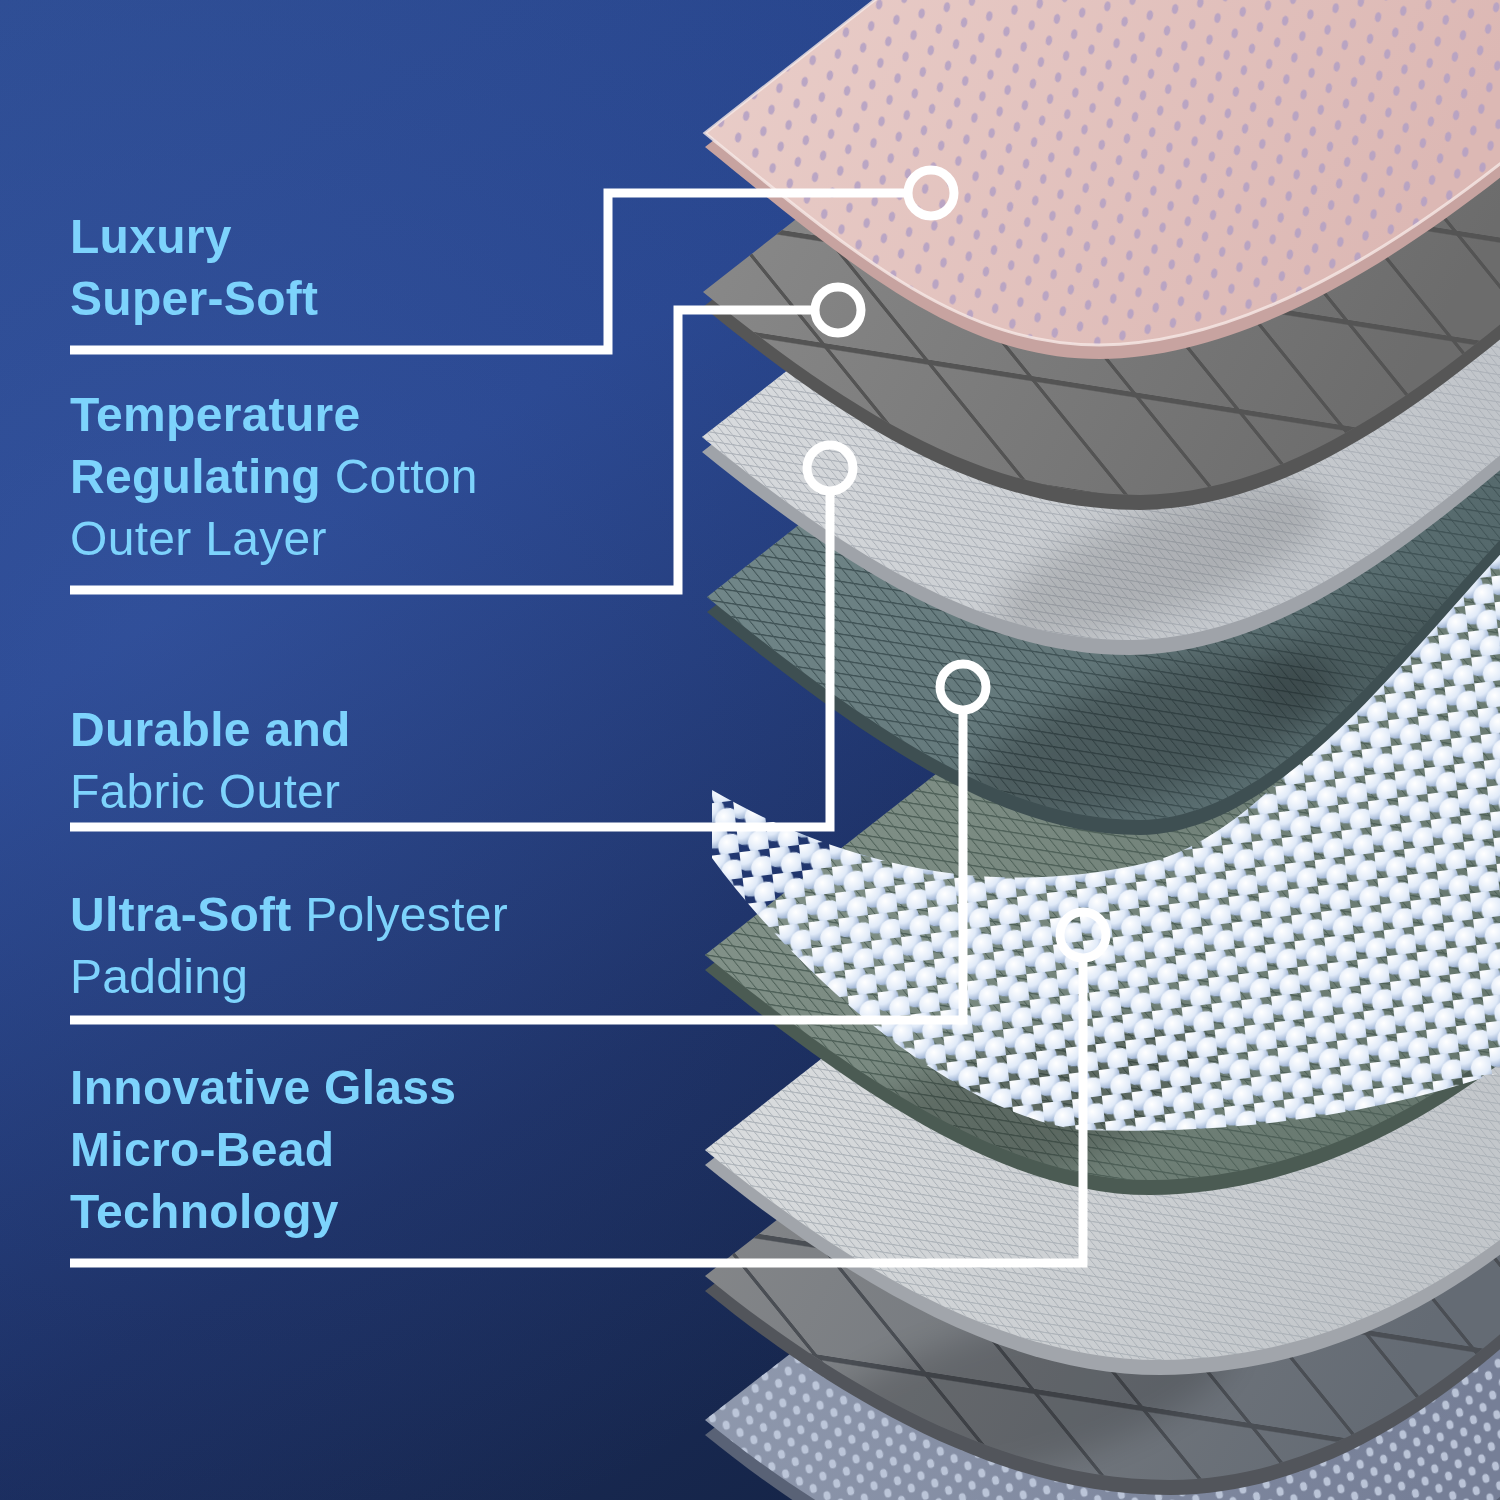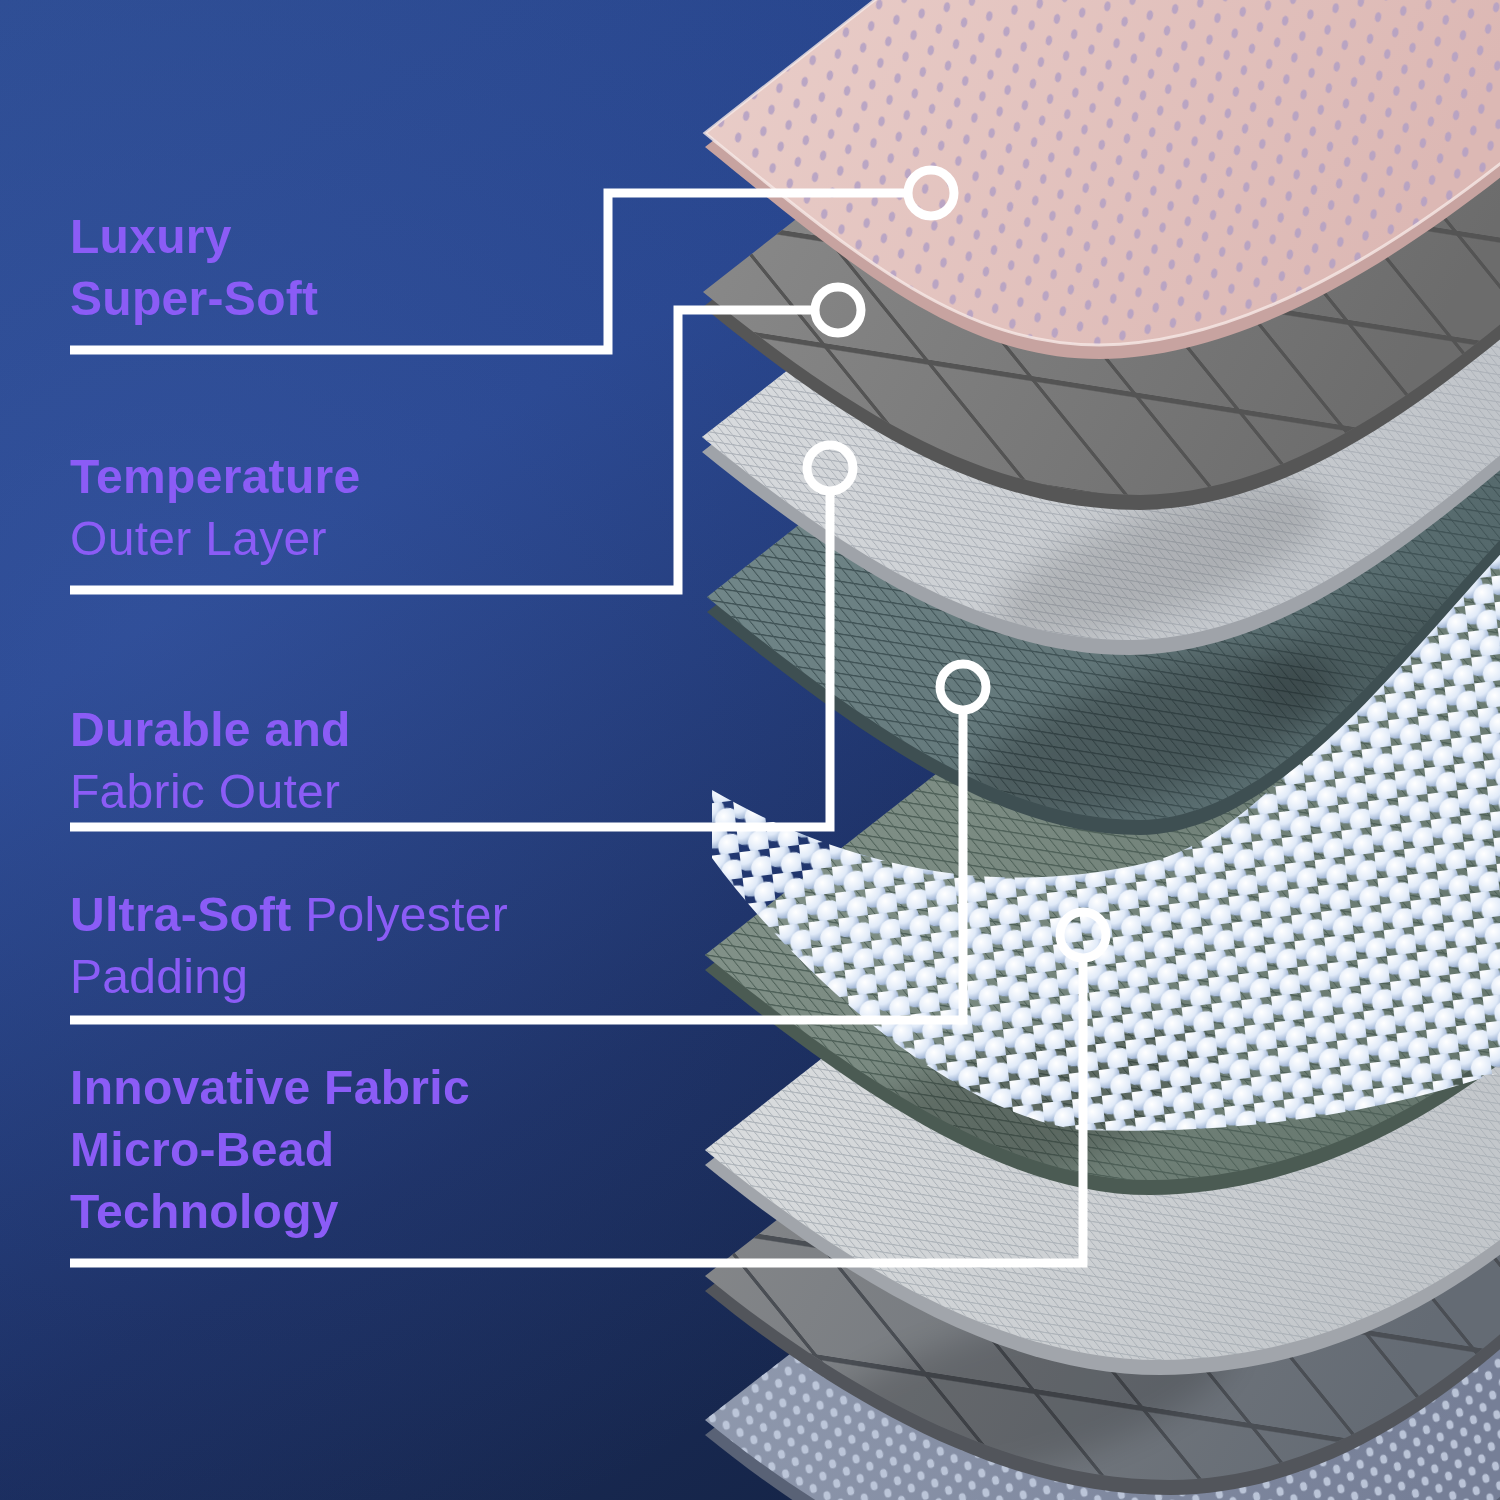--- a/index.html
+++ b/index.html
@@ -1,20 +1,20 @@
 <!DOCTYPE html>
 <html><head>
 <meta charset="utf-8">
 <style>
   html,body{margin:0;padding:0;background:#0e1b3a;}
   .stage{position:relative;width:1500px;height:1500px;overflow:hidden;
          font-family:"Liberation Sans",sans-serif;}
   .stage svg{position:absolute;inset:0;display:block;}
   .labels{position:absolute;inset:0;pointer-events:none;}
-  .label{position:absolute;left:70px;max-width:640px;color:#8b5cf6;}
+  .label{position:absolute;left:70px;max-width:640px;color:#7dd3fc;}
   .tline{font-size:48px;line-height:62px;letter-spacing:.3px;white-space:nowrap;}
   .seg-b{font-weight:700;}
   .seg-r{font-weight:400;}
   .callout{fill:none;stroke-width:9;stroke-linecap:butt;stroke-linejoin:miter;}
   .marker{fill:none;stroke-width:9;}
 </style>
 </head>
 <body>
 
 <div class="stage">
@@ -217,29 +217,30 @@
     </g>
   </svg>
 
   <div class="labels">
     <div class="label" style="bottom:1170px">
         <div class="tline"><span class="seg-b">Luxury</span></div>
         <div class="tline"><span class="seg-b">Super-Soft</span></div>
       </div>
     <div class="label" style="bottom:930px">
         <div class="tline"><span class="seg-b">Temperature</span></div>
+        <div class="tline"><span class="seg-b">Regulating</span><span class="seg-r"> Cotton</span></div>
         <div class="tline"><span class="seg-r">Outer Layer</span></div>
       </div>
     <div class="label" style="bottom:677px">
         <div class="tline"><span class="seg-b">Durable and</span></div>
         <div class="tline"><span class="seg-r">Fabric Outer</span></div>
       </div>
     <div class="label" style="bottom:492px">
         <div class="tline"><span class="seg-b">Ultra-Soft</span><span class="seg-r"> Polyester</span></div>
         <div class="tline"><span class="seg-r">Padding</span></div>
       </div>
     <div class="label" style="bottom:257px">
-        <div class="tline"><span class="seg-b">Innovative Fabric</span></div>
+        <div class="tline"><span class="seg-b">Innovative Glass</span></div>
         <div class="tline"><span class="seg-b">Micro-Bead</span></div>
         <div class="tline"><span class="seg-b">Technology</span></div>
       </div>
   </div>
 </div>
 
 </body></html>

